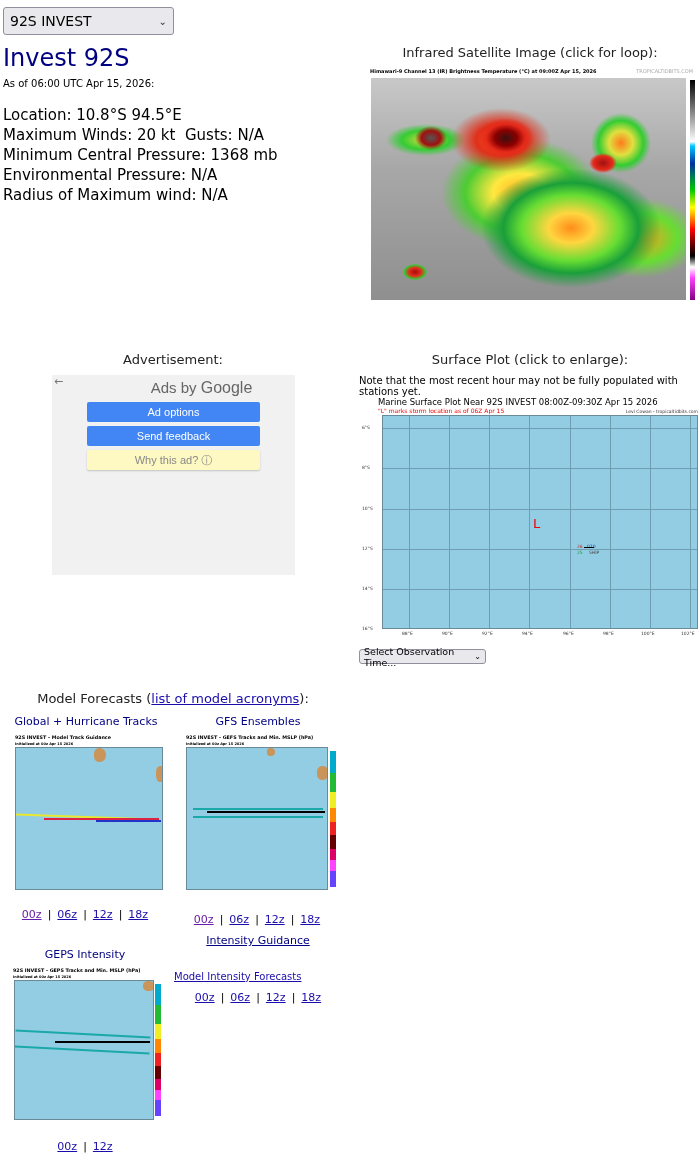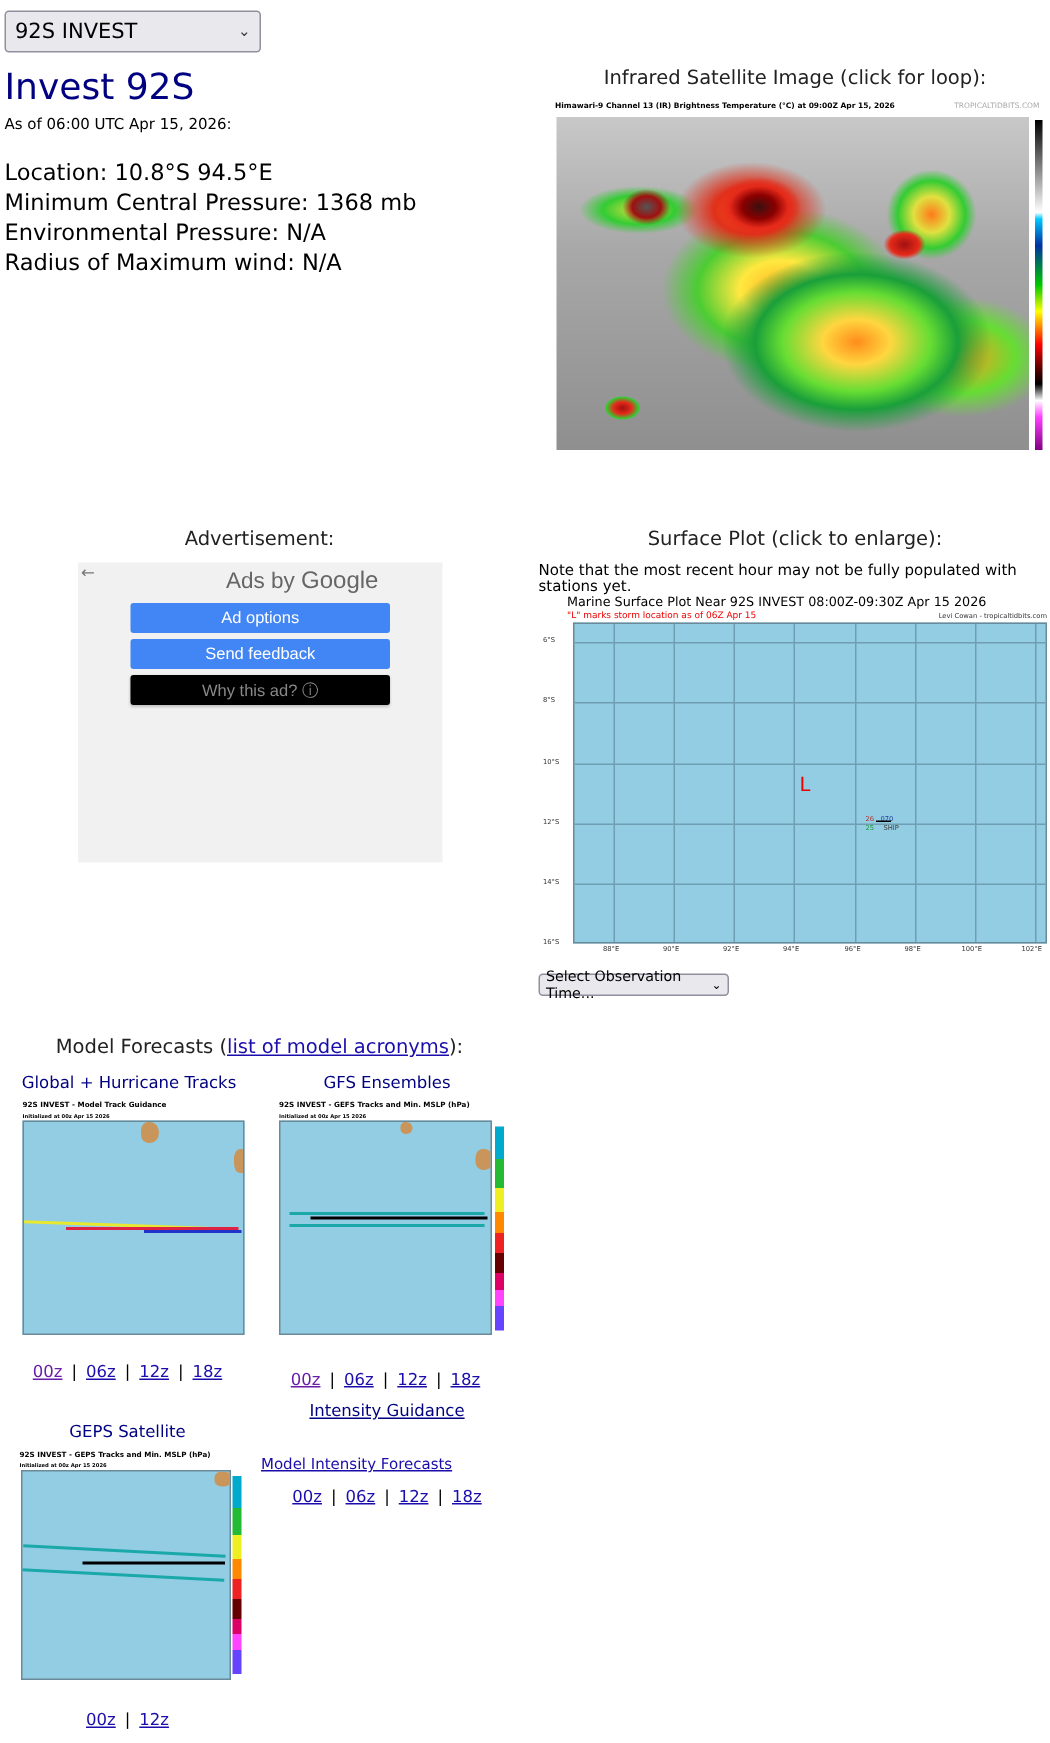--- a/index.html
+++ b/index.html
@@ -50,21 +50,21 @@
       background: linear-gradient(180deg, #000 0%, #fff 28%, #00c8ff 30%, #0030a0 38%, #00c800 50%, #ffff00 58%, #ff0000 68%, #600000 75%, #000 80%, #fff 85%, #ff40ff 90%, #800080 100%); }
 
     
     .ad-label { left: 42px; top: 352px; width: 262px; }
     .ad-box { left: 52px; top: 375px; width: 243px; height: 200px; background: #f1f1f1; }
     .ad-back { position: absolute; left: 2px; top: 0; font-size: 11px; color: #777; }
     .ad-brand { position: absolute; left: 0; width: 100%; top: 4px; text-align: center; font-size: 15px; color: #666; font-family: "Liberation Sans", sans-serif; margin-left: 28px; }
     .ad-brand b { font-weight: normal; font-size: 16px; color: #666; }
     .ad-btn { position: absolute; left: 35px; width: 173px; height: 20px; border-radius: 2px; font-size: 11px; font-family: "Liberation Sans", sans-serif; display: flex; align-items: center; justify-content: center; }
     .ad-btn.blue { background: #4285f4; color: #fff; }
-    .ad-btn.white { background: #000000; color: #888; box-shadow: 0 1px 2px rgba(0,0,0,0.2); text-align: center; }
+    .ad-btn.white { background: #fef9c3; color: #888; box-shadow: 0 1px 2px rgba(0,0,0,0.2); text-align: center; }
 
     
     .sp-label { left: 360px; top: 352px; width: 340px; }
     .sp-note { left: 359px; top: 375px; font-size: 10px; }
     .sp-img { left: 360px; top: 395px; width: 340px; height: 245px; }
     .sp-title { position: absolute; left: 18px; top: 2px; font-size: 8.5px; }
     .sp-sub { position: absolute; left: 18px; top: 12px; font-size: 6px; color: #e00; }
     .sp-credit { position: absolute; right: 2px; top: 14px; font-size: 4.5px; color: #333; }
     .sp-map { position: absolute; left: 22px; top: 20px; width: 316px; height: 214px; background: #92cde3; border: 1px solid #6a8a99; overflow: hidden; }
     .sp-grid-v { position: absolute; top: 0; bottom: 0; width: 1px; background: #6f9eb3; }
@@ -95,20 +95,21 @@
 <div class="abs storm-select">
   <span>92S INVEST</span>
   <span class="chev">⌄</span>
 </div>
 
 <div class="abs title">Invest 92S</div>
 <div class="abs asof">As of 06:00 UTC Apr 15, 2026:</div>
 
 <div class="abs info">
   <div>Location: 10.8°S 94.5°E</div>
+  <div>Maximum Winds: 20 kt  Gusts: N/A</div>
   <div>Minimum Central Pressure: 1368 mb</div>
   <div>Environmental Pressure: N/A</div>
   <div>Radius of Maximum wind: N/A</div>
 </div>
 
 <div class="abs center-label ir-label">Infrared Satellite Image (click for loop):</div>
 <div class="abs ir-img">
   <div class="ir-header">
     <span>Himawari-9 Channel 13 (IR) Brightness Temperature (°C) at 09:00Z Apr 15, 2026</span>
     <span class="site">TROPICALTIDBITS.COM</span>
@@ -205,21 +206,21 @@
     <div class="land" style="left:130px; top:18px; width:12px; height:14px;"></div>
     <div style="position:absolute; left:6px; top:60px; width:130px; height:10px; border-top:2px solid #1aa8a8; border-bottom:2px solid #1aa8a8;"></div>
     <div style="position:absolute; left:20px; top:63px; width:118px; height:2px; background:#000;"></div>
   </div>
   <div class="cbar-mini" style="left:152px; top:16px; height:136px;"></div>
 </div>
 <div class="abs links" style="left:172px; top:913px; width:170px;">
   <a href="#" class="visited">00z</a><span class="sep">|</span><a href="#">06z</a><span class="sep">|</span><a href="#">12z</a><span class="sep">|</span><a href="#">18z</a>
 </div>
 
-<div class="abs sec-title" style="left:0; top:948px; width:170px;">GEPS Satellite</div>
+<div class="abs sec-title" style="left:0; top:948px; width:170px;">GEPS Intensity</div>
 <div class="abs thumb" style="left:5px; top:968px; width:160px; height:155px;">
   <div class="thumb-t" style="left:8px; top:0;">92S INVEST - GEPS Tracks and Min. MSLP (hPa)</div>
   <div class="thumb-s" style="left:8px; top:7px;">Initialized at 00z Apr 15 2026</div>
   <div class="thumb-map" style="left:9px; top:12px; width:140px; height:140px;">
     <div class="land" style="left:128px; top:0; width:12px; height:10px;"></div>
     <div style="position:absolute; left:0; top:52px; width:135px; height:18px; border-top:2px solid #1aa8a8; border-bottom:2px solid #1aa8a8; transform:rotate(3deg);"></div>
     <div style="position:absolute; left:40px; top:60px; width:95px; height:2px; background:#000;"></div>
   </div>
   <div class="cbar-mini" style="left:150px; top:16px; height:132px;"></div>
 </div>

